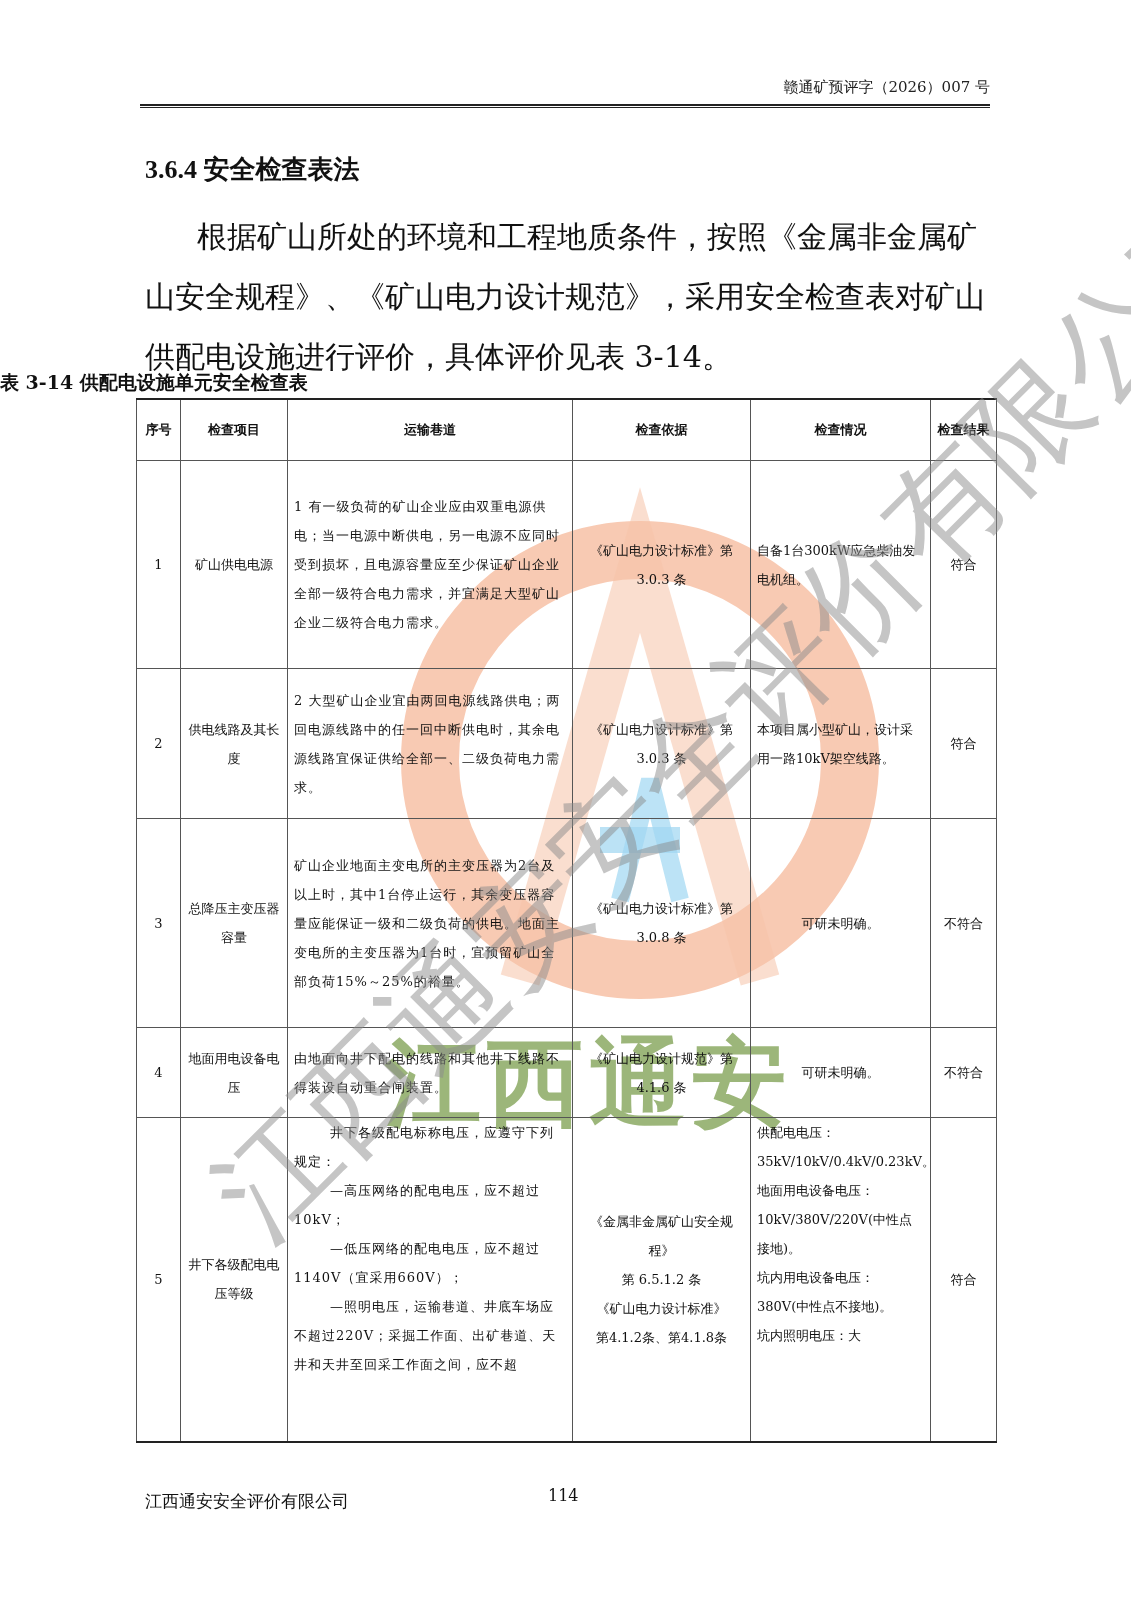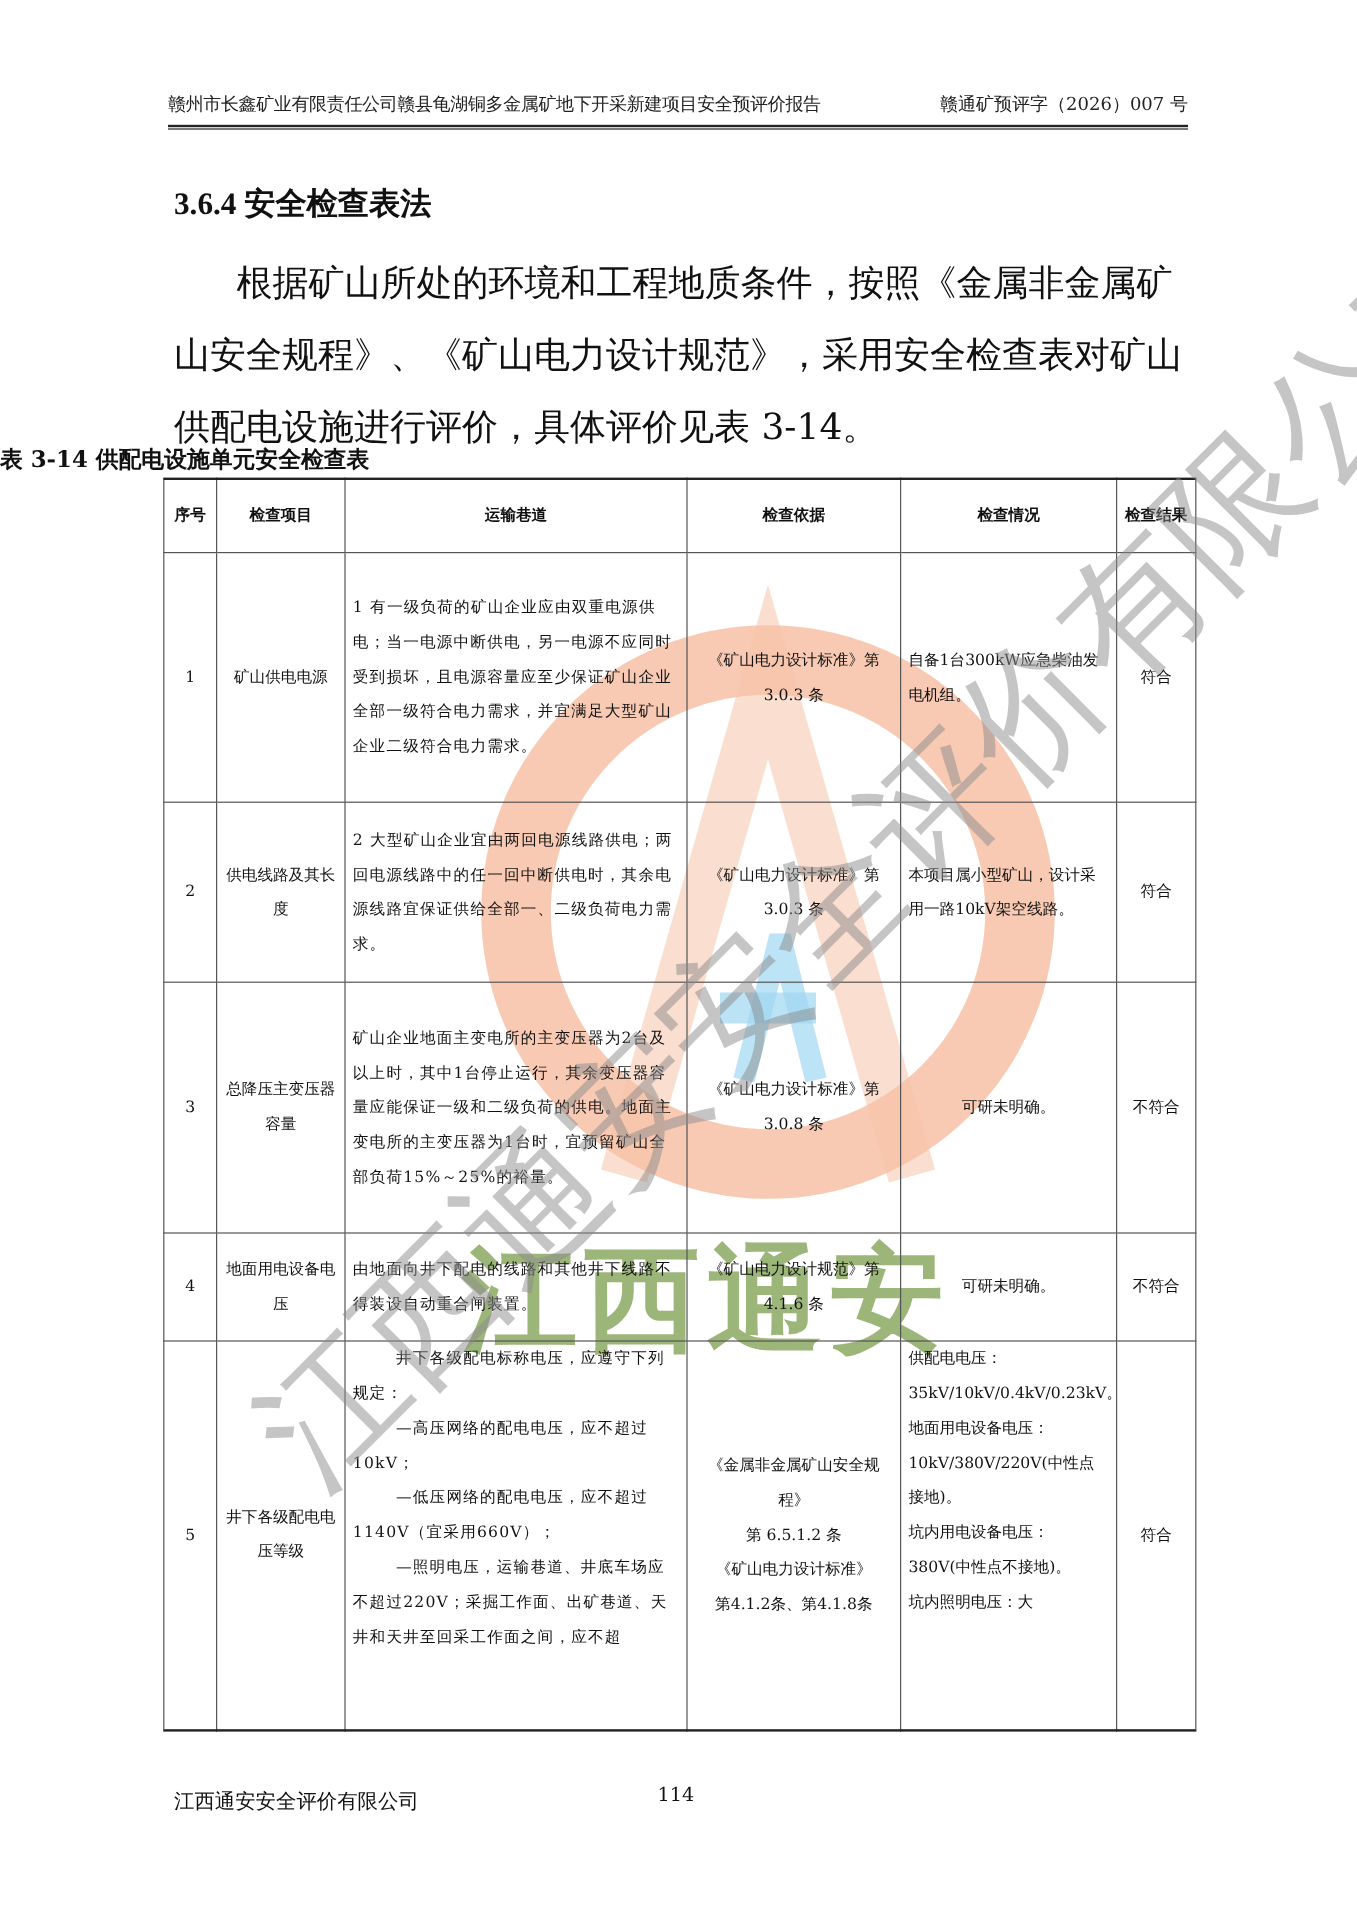--- a/index.html
+++ b/index.html
@@ -35,21 +35,20 @@
 <svg class="wm" width="1131" height="1600" style="left:0;top:0;z-index:0">
   <circle cx="640" cy="760" r="210" fill="none" stroke="#f6b89a" stroke-width="58" opacity="0.75"></circle>
   <path d="M520 980 L640 560 L760 980" fill="none" stroke="#f6c2a8" stroke-width="40" opacity="0.55"></path>
   <path d="M600 840 L680 840" stroke="#9fd7f2" stroke-width="26" opacity="0.7"></path>
   <path d="M620 900 L650 780 L680 900" fill="none" stroke="#9fd7f2" stroke-width="18" opacity="0.7"></path>
 </svg>
 <div class="wm" style="left:385px;top:1020px;font-size:96px;font-weight:bold;color:#4d7c0f;opacity:0.55;letter-spacing:6px;z-index:0;font-family:'DejaVu Sans',sans-serif;">江西通安</div>
 <div class="wm" style="left:60px;top:760px;font-size:118px;color:#8c8c8c;opacity:0.5;transform:rotate(-45deg);transform-origin:left top;white-space:nowrap;z-index:3;font-family:'DejaVu Sans',sans-serif;translate:120px 400px;">江西通安安全评价有限公司</div>
 
 <div class="header">
-  <span class="left">赣州市长鑫矿业有限责任公司赣县龟湖铜多金属矿地下开采新建项目安全预评价报告</span>
   <span class="right">赣通矿预评字（2026）007 号</span>
 </div>
 <div class="header-rule"></div>
 
 <div class="section-title">3.6.4 安全检查表法</div>
 <div class="para"><span class="indent"></span><span>根据矿山所处的环境和工程地质条件，按照《金属非金属矿山安全规程》、《矿山电力设计规范》，采用安全检查表对矿山供配电设施进行评价，具体评价见表 3-14。</span></div>
 
 <div class="caption">表 3-14 供配电设施单元安全检查表</div>
 
 <table style="z-index:1">

